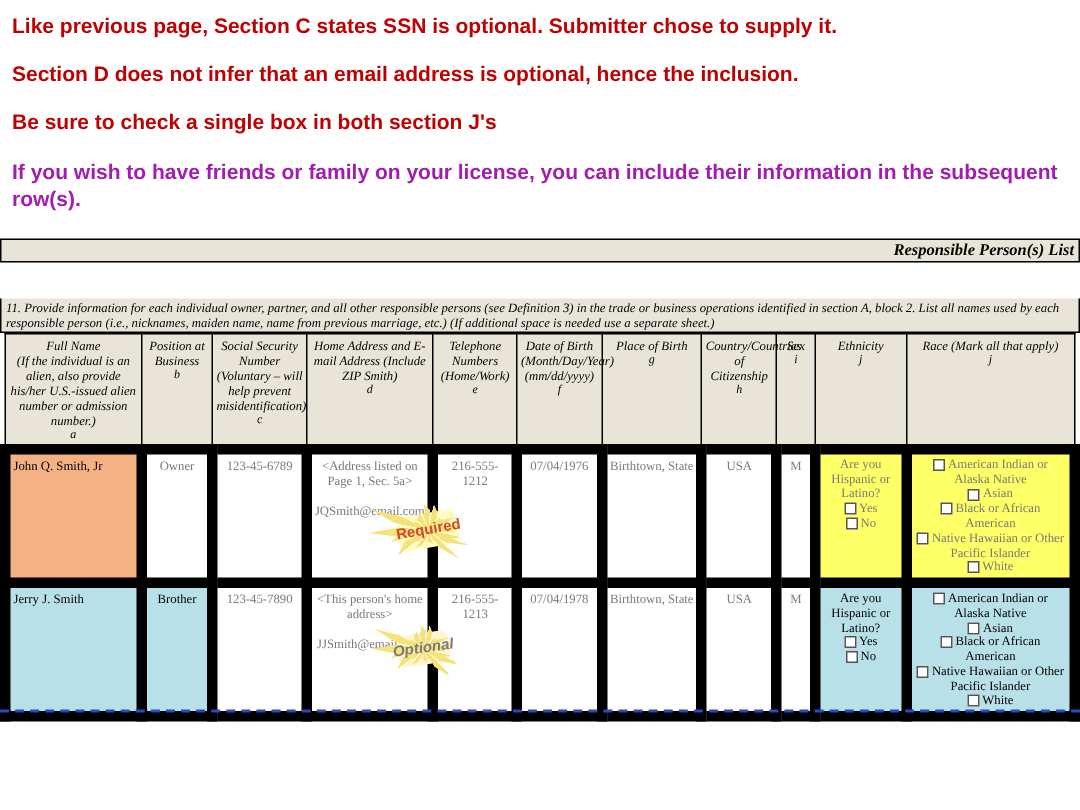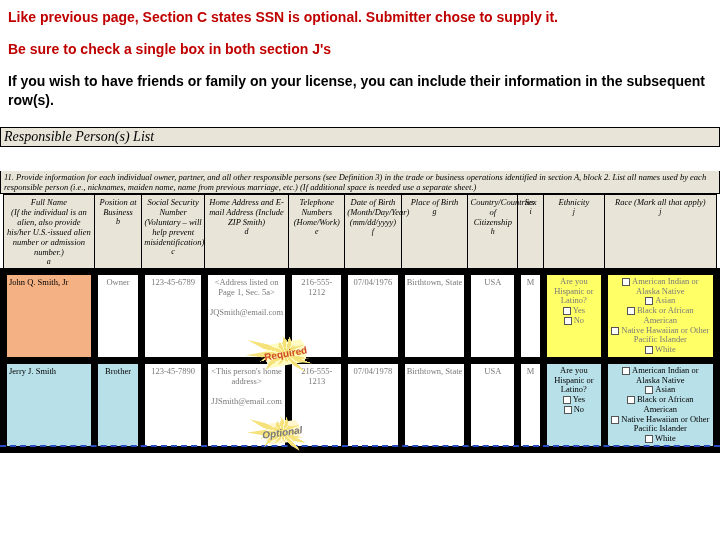--- a/index.html
+++ b/index.html
@@ -1,21 +1,21 @@
 <!DOCTYPE html>
 <html><head>
 <meta charset="utf-8">
 <style>
   * { box-sizing: border-box; margin: 0; padding: 0; }
   body { font-family: Arial, sans-serif; font-size: 11px; background: #fff; width: 720px; }
   .instructions { padding: 8px 8px 4px 8px; }
   .instructions p { font-size: 14px; font-weight: bold; margin-bottom: 14px; line-height: 1.3; }
   .instr-red { color: #c00000; }
-  .instr-black { color: #000000; }
-  .section-header { background: #e8e4d8; border: 1px solid #000; padding: 1px 3px; font-size: 14px; font-weight: normal; font-style: italic; font-family: "Times New Roman", serif; }
+  .instr-black { color: #a21caf; }
+  .section-header { background: #e8e4d8; border: 1px solid #000; padding: 1px 3px; font-size: 11px; font-weight: bold; font-style: italic; font-family: "Times New Roman", serif; text-align: right; }
   .section-subhead { background: #e8e4d8; border-left: 1px solid #000; border-right: 1px solid #000; border-bottom: 1px solid #000; padding: 1px 3px; font-size: 8.5px; font-style: italic; font-family: "Times New Roman", serif; margin-top: 24px; }
   table.responsible { border-collapse: collapse; width: 100%; table-layout: fixed; font-family: "Times New Roman", serif; border-radius: 16px; }
   table.responsible th { background: #e8e4d8; border: 1px solid #000; font-size: 8.5px; padding: 2px; font-weight: normal; font-style: italic; text-align: center; vertical-align: top; }
   table.responsible td { border: 7px solid #000000; font-size: 8.5px; padding: 2px; text-align: center; vertical-align: top; height: 66px; color: #7a7a7a; }
   .hl-yellow { background: #ffff66; margin-left: 44px; }
   .hl-orange { background: #f4b183; }
   .hl-blue { background: #b8e0e8; }
   .dash-divider { border: none; border-top: 2px dashed #2a4bbf; position: relative; top: -8px; }
   .eth-box { text-align: left; font-size: 8px; line-height: 1.15; }
   .race-box { text-align: left; font-size: 8px; line-height: 1.15; }
@@ -26,20 +26,21 @@
   .starburst::before, .starburst::after { content: ""; position: absolute; inset: -6px; background: repeating-conic-gradient(#f6e27a 0deg 15deg, transparent 15deg 30deg); z-index: -1; clip-path: polygon(50% 0,61% 35%,98% 35%,68% 57%,79% 91%,50% 70%,21% 91%,32% 57%,2% 35%,39% 35%); }
   .starburst::after { transform: rotate(22deg); }
   .rel { position: relative; }
   .sub-a { display:block; font-size:8px; }
 </style>
 </head>
 <body class="rel">
 
 <div class="instructions">
   <p class="instr-red">Like previous page, Section C states SSN is optional. Submitter chose to supply it.</p>
+  <p class="instr-red">Section D does not infer that an email address is optional, hence the inclusion.</p>
   <p class="instr-red">Be sure to check a single box in both section J's</p>
   <p class="instr-black">If you wish to have friends or family on your license, you can include their information in the subsequent row(s).</p>
 </div>
 
 <div class="section-header">Responsible Person(s) List</div>
 <div class="section-subhead">11. Provide information for each individual owner, partner, and all other responsible persons (see Definition 3) in the trade or business operations identified in section A, block 2. List all names used by each responsible person (i.e., nicknames, maiden name, name from previous marriage, etc.) (If additional space is needed use a separate sheet.)</div>
 
 <table class="responsible">
   <colgroup>
     <col style="width:84px">

